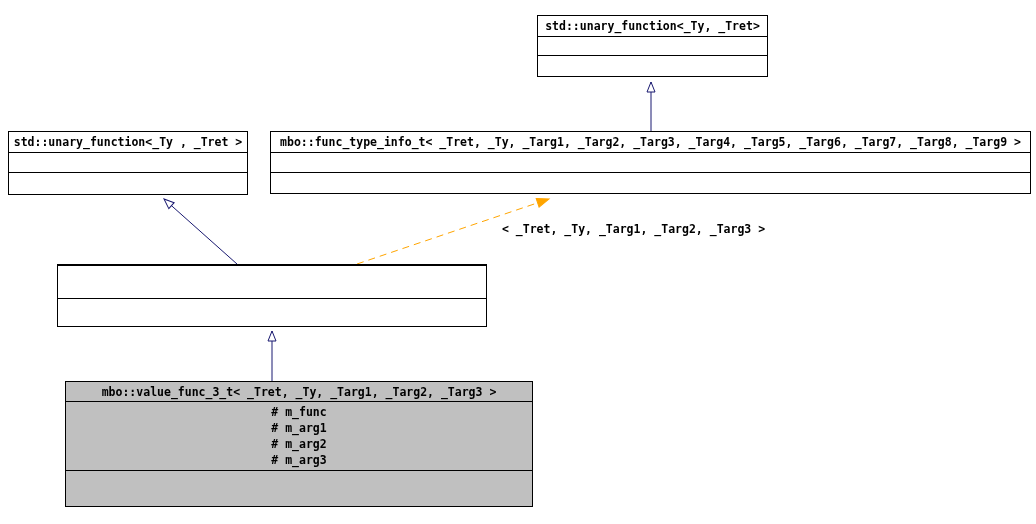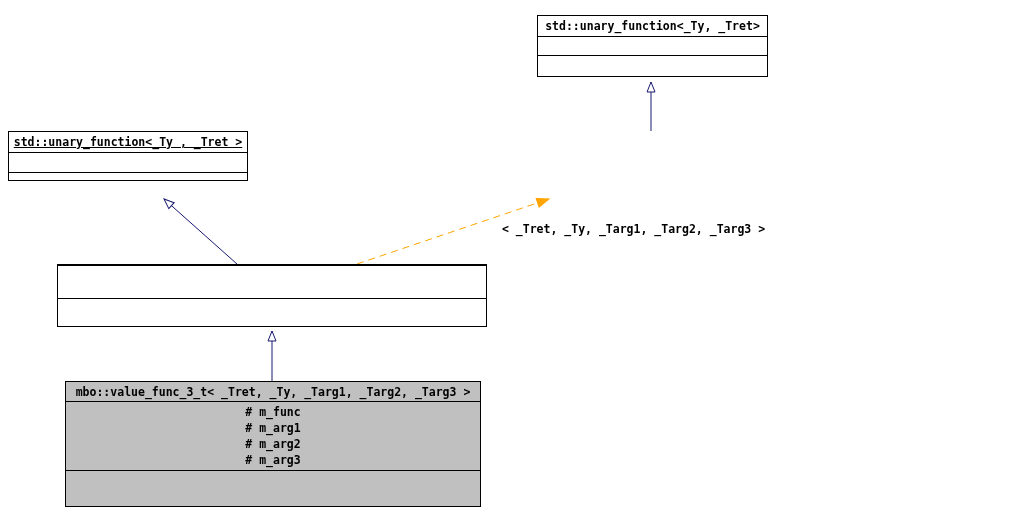--- a/index.html
+++ b/index.html
@@ -95,34 +95,39 @@
     <line class="inherit-line" x1="272" y1="381" x2="272" y2="331" marker-end="url(#arrow-inherit)"></line>
     <line class="tmpl-line" x1="357" y1="264" x2="549" y2="199" stroke-dasharray="7,5" marker-end="url(#arrow-tmpl)"></line>
   </svg>
 
   <div class="uml-box" style="left:537px; top:15px; width:231px; height:62px;">
     <div class="cmp title">std::unary_function&lt;_Ty, _Tret&gt;</div>
     <div class="cmp empty" style="height:19px;"></div>
     <div class="cmp rest"></div>
   </div>
 
-  <div class="uml-box" style="left:8px; top:131px; width:240px; height:50px;text-decoration:underline;">
+  <div class="uml-box" style="left:8px; top:131px; width:240px; height:64px;">
     <div class="cmp title">std::unary_function&lt;_Ty , _Tret &gt;</div>
     <div class="cmp empty"></div>
     <div class="cmp rest"></div>
   </div>
 
+  <div class="uml-box" style="left:270px; top:131px; width:761px; height:63px;">
+    <div class="cmp title">mbo::func_type_info_t&lt; _Tret, _Ty, _Targ1, _Targ2, _Targ3, _Targ4, _Targ5, _Targ6, _Targ7, _Targ8, _Targ9 &gt;</div>
+    <div class="cmp empty"></div>
+    <div class="cmp rest"></div>
+  </div>
 
   <div class="uml-box" style="left:57px; top:264px; width:430px; height:63px;gap:32px;">
     <div class="cmp title">mbo::func_type_info_t&lt; _Tret, _Ty, _Targ1, _Targ2, _Targ3 &gt;</div>
     <div class="cmp empty"></div>
     <div class="cmp rest"></div>
   </div>
 
-  <div class="uml-box highlight" style="left:65px; top:381px; width:416px; height:126px;">
+  <div class="uml-box highlight" style="left:65px; top:381px; width:468px; height:126px;">
     <div class="cmp title">mbo::value_func_3_t&lt; _Tret, _Ty, _Targ1, _Targ2, _Targ3 &gt;</div>
     <div class="attrs">
       <div class="members-inner">
         <div class="member-row"># m_func</div>
         <div class="member-row"># m_arg1</div>
         <div class="member-row"># m_arg2</div>
         <div class="member-row"># m_arg3</div>
       </div>
     </div>
   </div>

